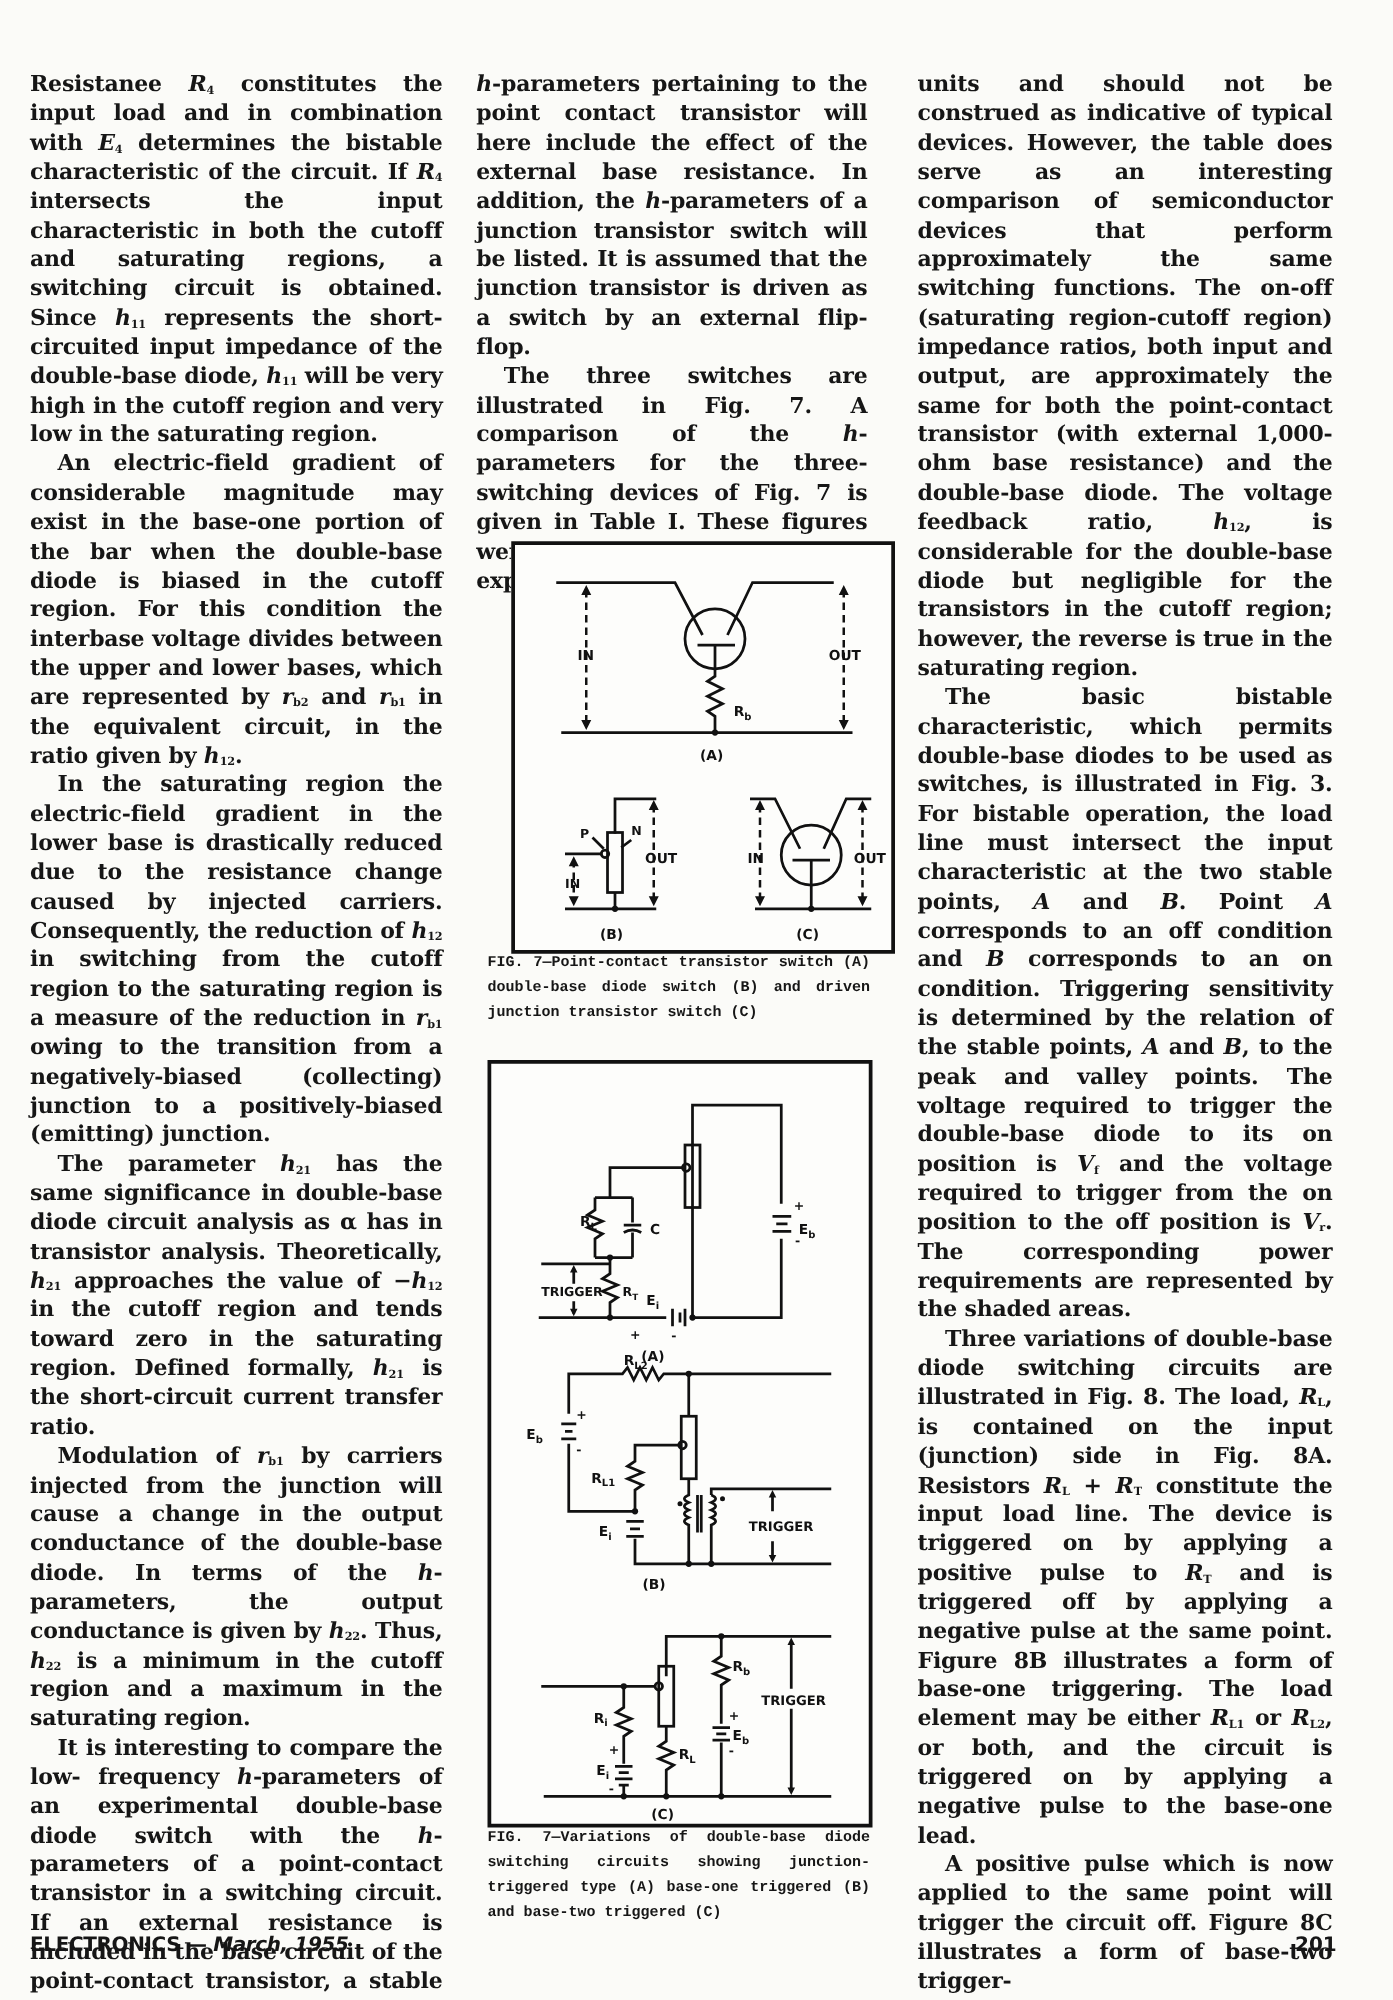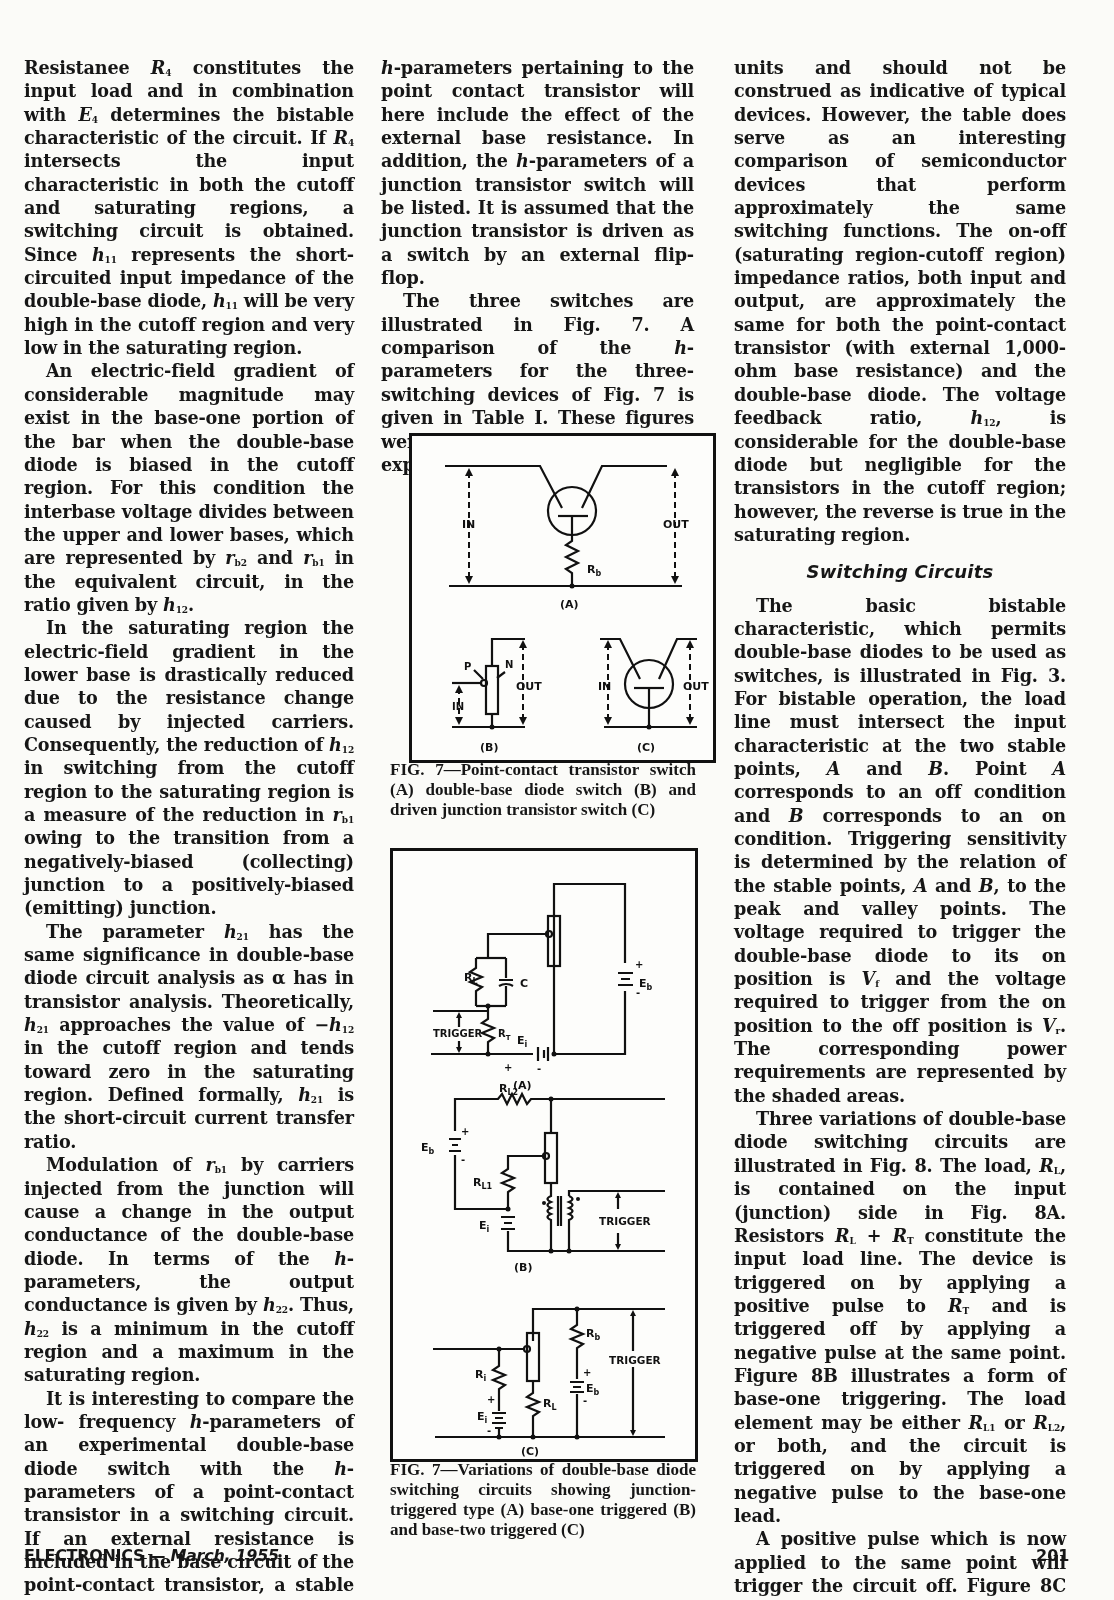--- a/index.html
+++ b/index.html
@@ -11,21 +11,21 @@
   #col3 { left:734px; width:332px; }
   .col p { margin:0; text-indent:0; }
   .col p.ind { text-indent:22px; }
   .col p.noind { text-indent:0; }
   .col i { font-style:italic; }
   .col sub { font-size:9px; vertical-align:-2px; line-height:0; }
   .head { font-family:"DejaVu Sans", sans-serif; font-style:italic; font-weight:bold; font-size:18px; text-align:center; margin:14px 0 10px 0; letter-spacing:0.2px; }
   .fig { position:absolute; border:3px solid #111; background:#fdfdfb; }
   #fig7 { left:409px; top:433px; width:301px; height:324px; }
   #fig8 { left:390px; top:848px; width:302px; height:608px; }
-  .caption { position:absolute; font-family:Liberation Serif, serif; font-weight:bold; font-size:17px; line-height:20px; text-align:justify; }
+  .caption { position:absolute; font-family:Liberation Mono, monospace; font-weight:bold; font-size:12px; line-height:20px; text-align:justify; }
   #cap7 { left:390px; top:760px; width:306px; }
   #cap8 { left:390px; top:1460px; width:306px; }
   .footer { position:absolute; top:1546px; font-family:"DejaVu Sans", sans-serif; font-weight:bold; font-size:16px; }
   #footer-left { left:24px; letter-spacing:-0.3px; }
   #footer-left i { font-style:italic; }
   #footer-right { left:1036px; }
   svg text { font-family:"DejaVu Sans", sans-serif; font-weight:bold; fill:#111; }
   svg .w { stroke:#111; stroke-width:2.2; fill:none; }
   svg .d { stroke:#111; stroke-width:2; fill:none; stroke-dasharray:6 4; }
 </style>
@@ -202,20 +202,19 @@
       <text x="193" y="541" font-size="11"><tspan>E</tspan><tspan font-size="8" dy="3">b</tspan></text>
       <text x="190" y="553" font-size="10">-</text>
       <text x="128" y="604" font-size="11">(C)</text>
     </g>
   </svg>
 </div>
 <div class="caption" id="cap8">FIG. 7—Variations of double-base diode switching circuits showing junction-triggered type (A) base-one triggered (B) and base-two triggered (C)</div>
 
 <div class="col" id="col3">
   <p class="noind">units and should not be construed as indicative of typical devices. However, the table does serve as an interesting comparison of semiconductor devices that perform approximately the same switching functions.  The on-off (saturating region-cutoff region) impedance ratios, both input and output, are approximately the same for both the point-contact transistor (with external 1,000-ohm base resistance) and the double-base diode.  The voltage feedback ratio, <i>h</i><sub>12</sub>, is considerable for the double-base diode but negligible for the transistors in the cutoff region; however, the reverse is true in the saturating region.</p>
-  <div class="head">Switching Circuits</div>
   <p class="ind">The basic bistable characteristic, which permits double-base diodes to be used as switches, is illustrated in Fig. 3.  For bistable operation, the load line must intersect the input characteristic at the two stable points, <i>A</i> and <i>B</i>.  Point <i>A</i> corresponds to an off condition and <i>B</i> corresponds to an on condition. Triggering sensitivity is determined by the relation of the stable points, <i>A</i> and <i>B</i>, to the peak and valley points.  The voltage required to trigger the double-base diode to its on position is <i>V</i><sub>f</sub> and the voltage required to trigger from the on position to the off position is <i>V</i><sub>r</sub>. The corresponding power requirements are represented by the shaded areas.</p>
   <p class="ind">Three variations of double-base diode switching circuits are illustrated in Fig. 8.  The load, <i>R</i><sub>L</sub>, is contained on the input (junction) side in Fig. 8A.  Resistors <i>R</i><sub>L</sub> + <i>R</i><sub>T</sub> constitute the input load line. The device is triggered on by applying a positive pulse to <i>R</i><sub>T</sub> and is triggered off by applying a negative pulse at the same point.  Figure 8B illustrates a form of base-one triggering.  The load element may be either <i>R</i><sub>L1</sub> or <i>R</i><sub>L2</sub>, or both, and the circuit is triggered on by applying a negative pulse to the base-one lead.</p>
   <p class="ind">A positive pulse which is now applied to the same point will trigger the circuit off.  Figure 8C illustrates a form of base-two trigger-</p>
 </div>
 
 <div class="footer" id="footer-left"><span>ELECTRONICS</span> — <i>March, 1955</i></div>
 <div class="footer" id="footer-right">201</div>
 
 </body></html>

